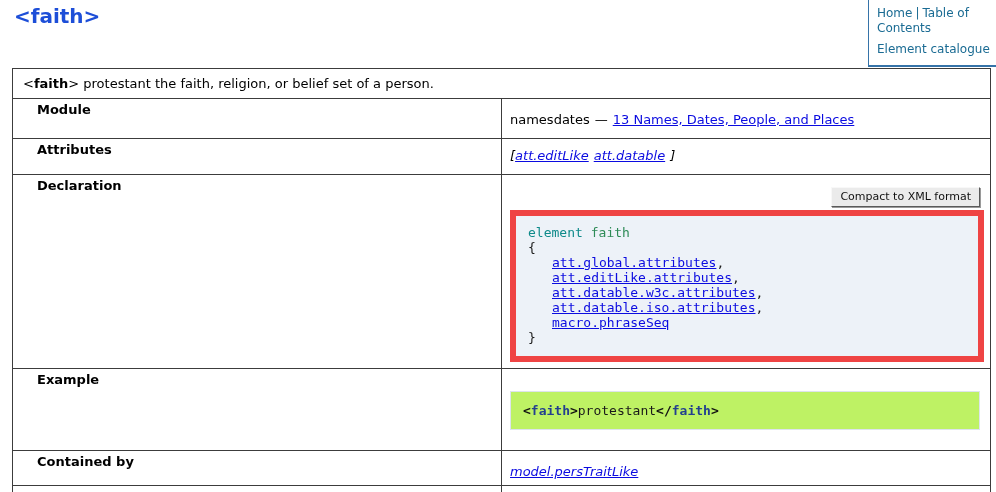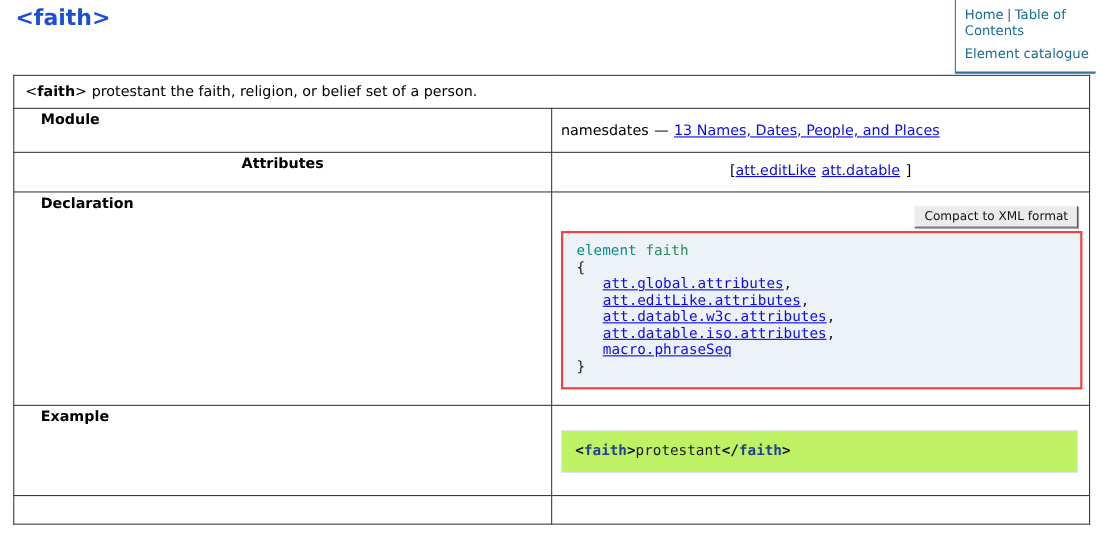--- a/index.html
+++ b/index.html
@@ -32,34 +32,34 @@
   .doc-table td { border:1px solid #3c3c3c; vertical-align:top; font-size:13px; }
   .label-cell { width:163px; font-weight:bold; padding:3px 24px; }
   .desc-cell { padding:7px 10px; }
   .content-cell { padding:0; }
 
   a.blue-link { color:#0b0be0; text-decoration:underline; cursor:pointer; }
 
   .module-inner { margin:13px 8px 4px; }
   .dash { margin:0 5px; }
 
-  .attr-inner { margin:9px 8px 4px; }
+  .attr-inner { margin:9px 8px 4px;font-style:italic; }
   .attr-inner .gap { margin-left:5px; }
 
   
   .btn-row { text-align:right; margin:12px 10px 0 0; }
   .xml-btn {
     font-family:"DejaVu Sans","Liberation Sans",sans-serif;
     font-size:11px; color:#111; background:#ebebeb;
     border:1px solid; border-color:#f8f8f8 #5a5a5a #5a5a5a #f8f8f8;
     box-shadow:1px 1px 0 #9a9a9a;
     padding:2px 8px 3px; cursor:pointer;
   }
   .code-block {
-    margin:3px 6px 0 8px; background:#edf2f8; border:2px solid #ef4444;
+    margin:3px 6px 0 8px; background:#edf2f8; border:6px solid #ef4444;
     padding:9px 12px 11px;
     font-family:"DejaVu Sans Mono","Liberation Mono",monospace;
     font-size:13px; line-height:15px; color:#1a1a1a;
   }
   .kw { color:#0e8a8a; }
   .elname { color:#2e8b57; margin-left:8px; }
   .member { padding-left:24px; }
   .code-block a { color:#0b0be0; text-decoration:underline; cursor:pointer; }
 
   
@@ -97,21 +97,21 @@
 
     <tr style="height:40px;">
       <td class="label-cell">Module</td>
       <td class="content-cell">
         <div class="module-inner">
           <span>namesdates</span><span class="dash">—</span><a class="blue-link">13 Names, Dates, People, and Places</a>
         </div>
       </td>
     </tr>
 
-    <tr style="height:36px;text-align:center;">
+    <tr style="height:36px;">
       <td class="label-cell">Attributes</td>
       <td class="content-cell">
         <div class="attr-inner">
           <span>[</span><a class="blue-link">att.editLike</a><a class="blue-link gap">att.datable</a><span class="gap">]</span>
         </div>
       </td>
     </tr>
 
     <tr style="height:194px;margin-top:40px;">
       <td class="label-cell">Declaration</td>
@@ -132,19 +132,27 @@
       </td>
     </tr>
 
     <tr style="height:82px;">
       <td class="label-cell">Example</td>
       <td class="content-cell">
         <div class="example-block"><span class="tagb">&lt;</span><span class="tagn">faith</span><span class="tagb">&gt;</span><span>protestant</span><span class="tagb">&lt;/</span><span class="tagn">faith</span><span class="tagb">&gt;</span></div>
       </td>
     </tr>
 
+    <tr style="height:35px;">
+      <td class="label-cell">Contained by</td>
+      <td class="content-cell">
+        <div class="contained-inner">
+          <a class="blue-link">model.persTraitLike</a>
+        </div>
+      </td>
+    </tr>
 
     <tr style="height:26px;">
       <td class="label-cell"></td>
       <td class="content-cell"></td>
     </tr>
   </tbody>
 </table>
 
 </body></html>

